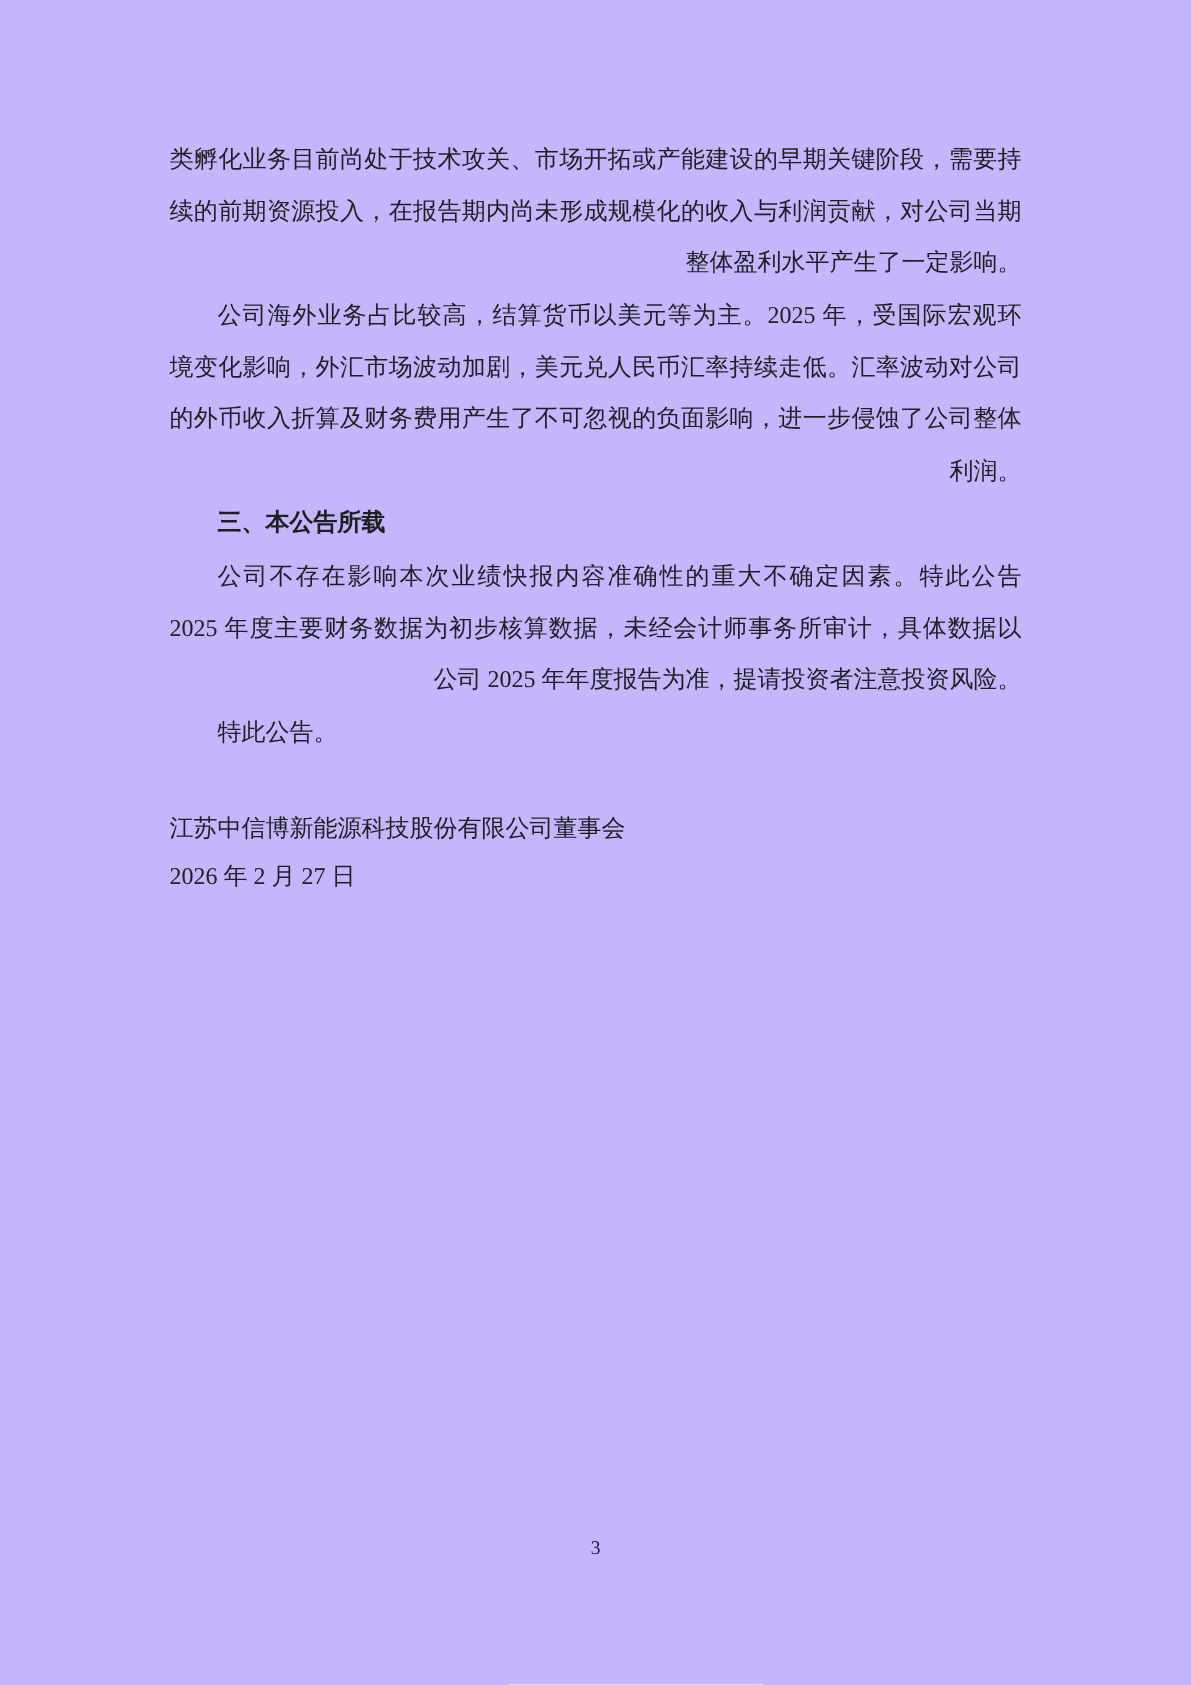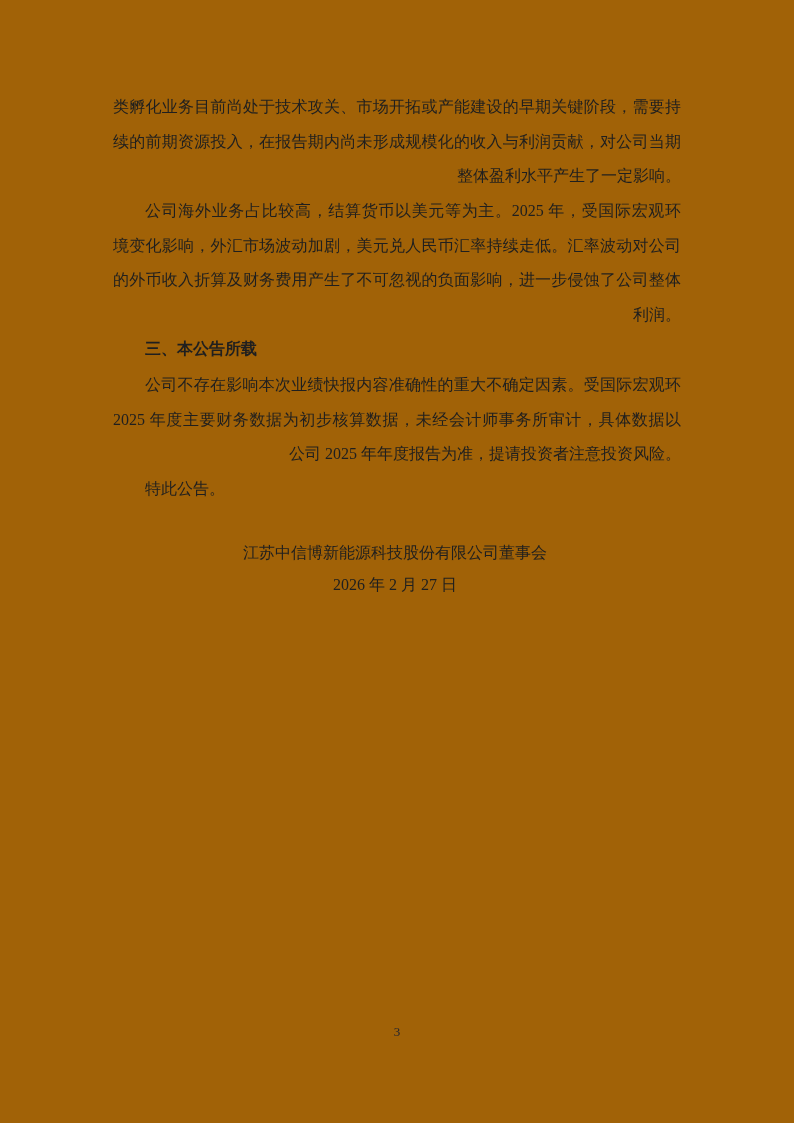--- a/index.html
+++ b/index.html
@@ -1,41 +1,41 @@
 <!DOCTYPE html>
 <html><head>
 <meta charset="utf-8">
 <style>
   * { margin: 0; padding: 0; box-sizing: border-box; }
   html, body { background: #ffffff; }
   .page {
     position: relative;
     width: 794px;
     height: 1123px;
-    background: #a16207;
+    background: #c4b5fd;
     font-family: "Liberation Serif", "DejaVu Serif", serif;
     color: #1f1f1f;
     overflow: hidden;
   }
   .block {
     position: absolute;
     left: 113px;
     width: 568px;
     font-size: 16px;
     line-height: 34.6px;
   }
   .line { text-align: right; }
   .just {
     text-align: justify;
     text-align-last: justify;
   }
   .indent { text-indent: 32px; }
   .heading { font-weight: bold; }
   .right {
-    text-align: center;
+    text-align: left;
     padding-right: 4px;
   }
   .pageno {
     position: absolute;
     left: 0;
     top: 1022px;
     width: 794px;
     text-align: center;
     font-size: 13px;
     line-height: 20px;
@@ -56,21 +56,21 @@
   <div class="block" style="top:194px">
     <div class="line just indent">公司海外业务占比较高，结算货币以美元等为主。2025 年，受国际宏观环</div>
     <div class="line just">境变化影响，外汇市场波动加剧，美元兑人民币汇率持续走低。汇率波动对公司</div>
     <div class="line just">的外币收入折算及财务费用产生了不可忽视的负面影响，进一步侵蚀了公司整体</div>
     <div class="line">利润。</div>
   </div>
 
   <div class="block heading indent" style="top:332px">三、本公告所载</div>
 
   <div class="block" style="top:368px">
-    <div class="line just indent">公司不存在影响本次业绩快报内容准确性的重大不确定因素。受国际宏观环</div>
+    <div class="line just indent">公司不存在影响本次业绩快报内容准确性的重大不确定因素。特此公告</div>
     <div class="line just">2025 年度主要财务数据为初步核算数据，未经会计师事务所审计，具体数据以</div>
     <div class="line">公司 2025 年年度报告为准，提请投资者注意投资风险。</div>
   </div>
 
   <div class="block indent" style="top:472px">特此公告。</div>
 
   <div class="block right" style="top:536px">江苏中信博新能源科技股份有限公司董事会</div>
 
   <div class="block right" style="top:568px">2026 年 2 月 27 日</div>
 

